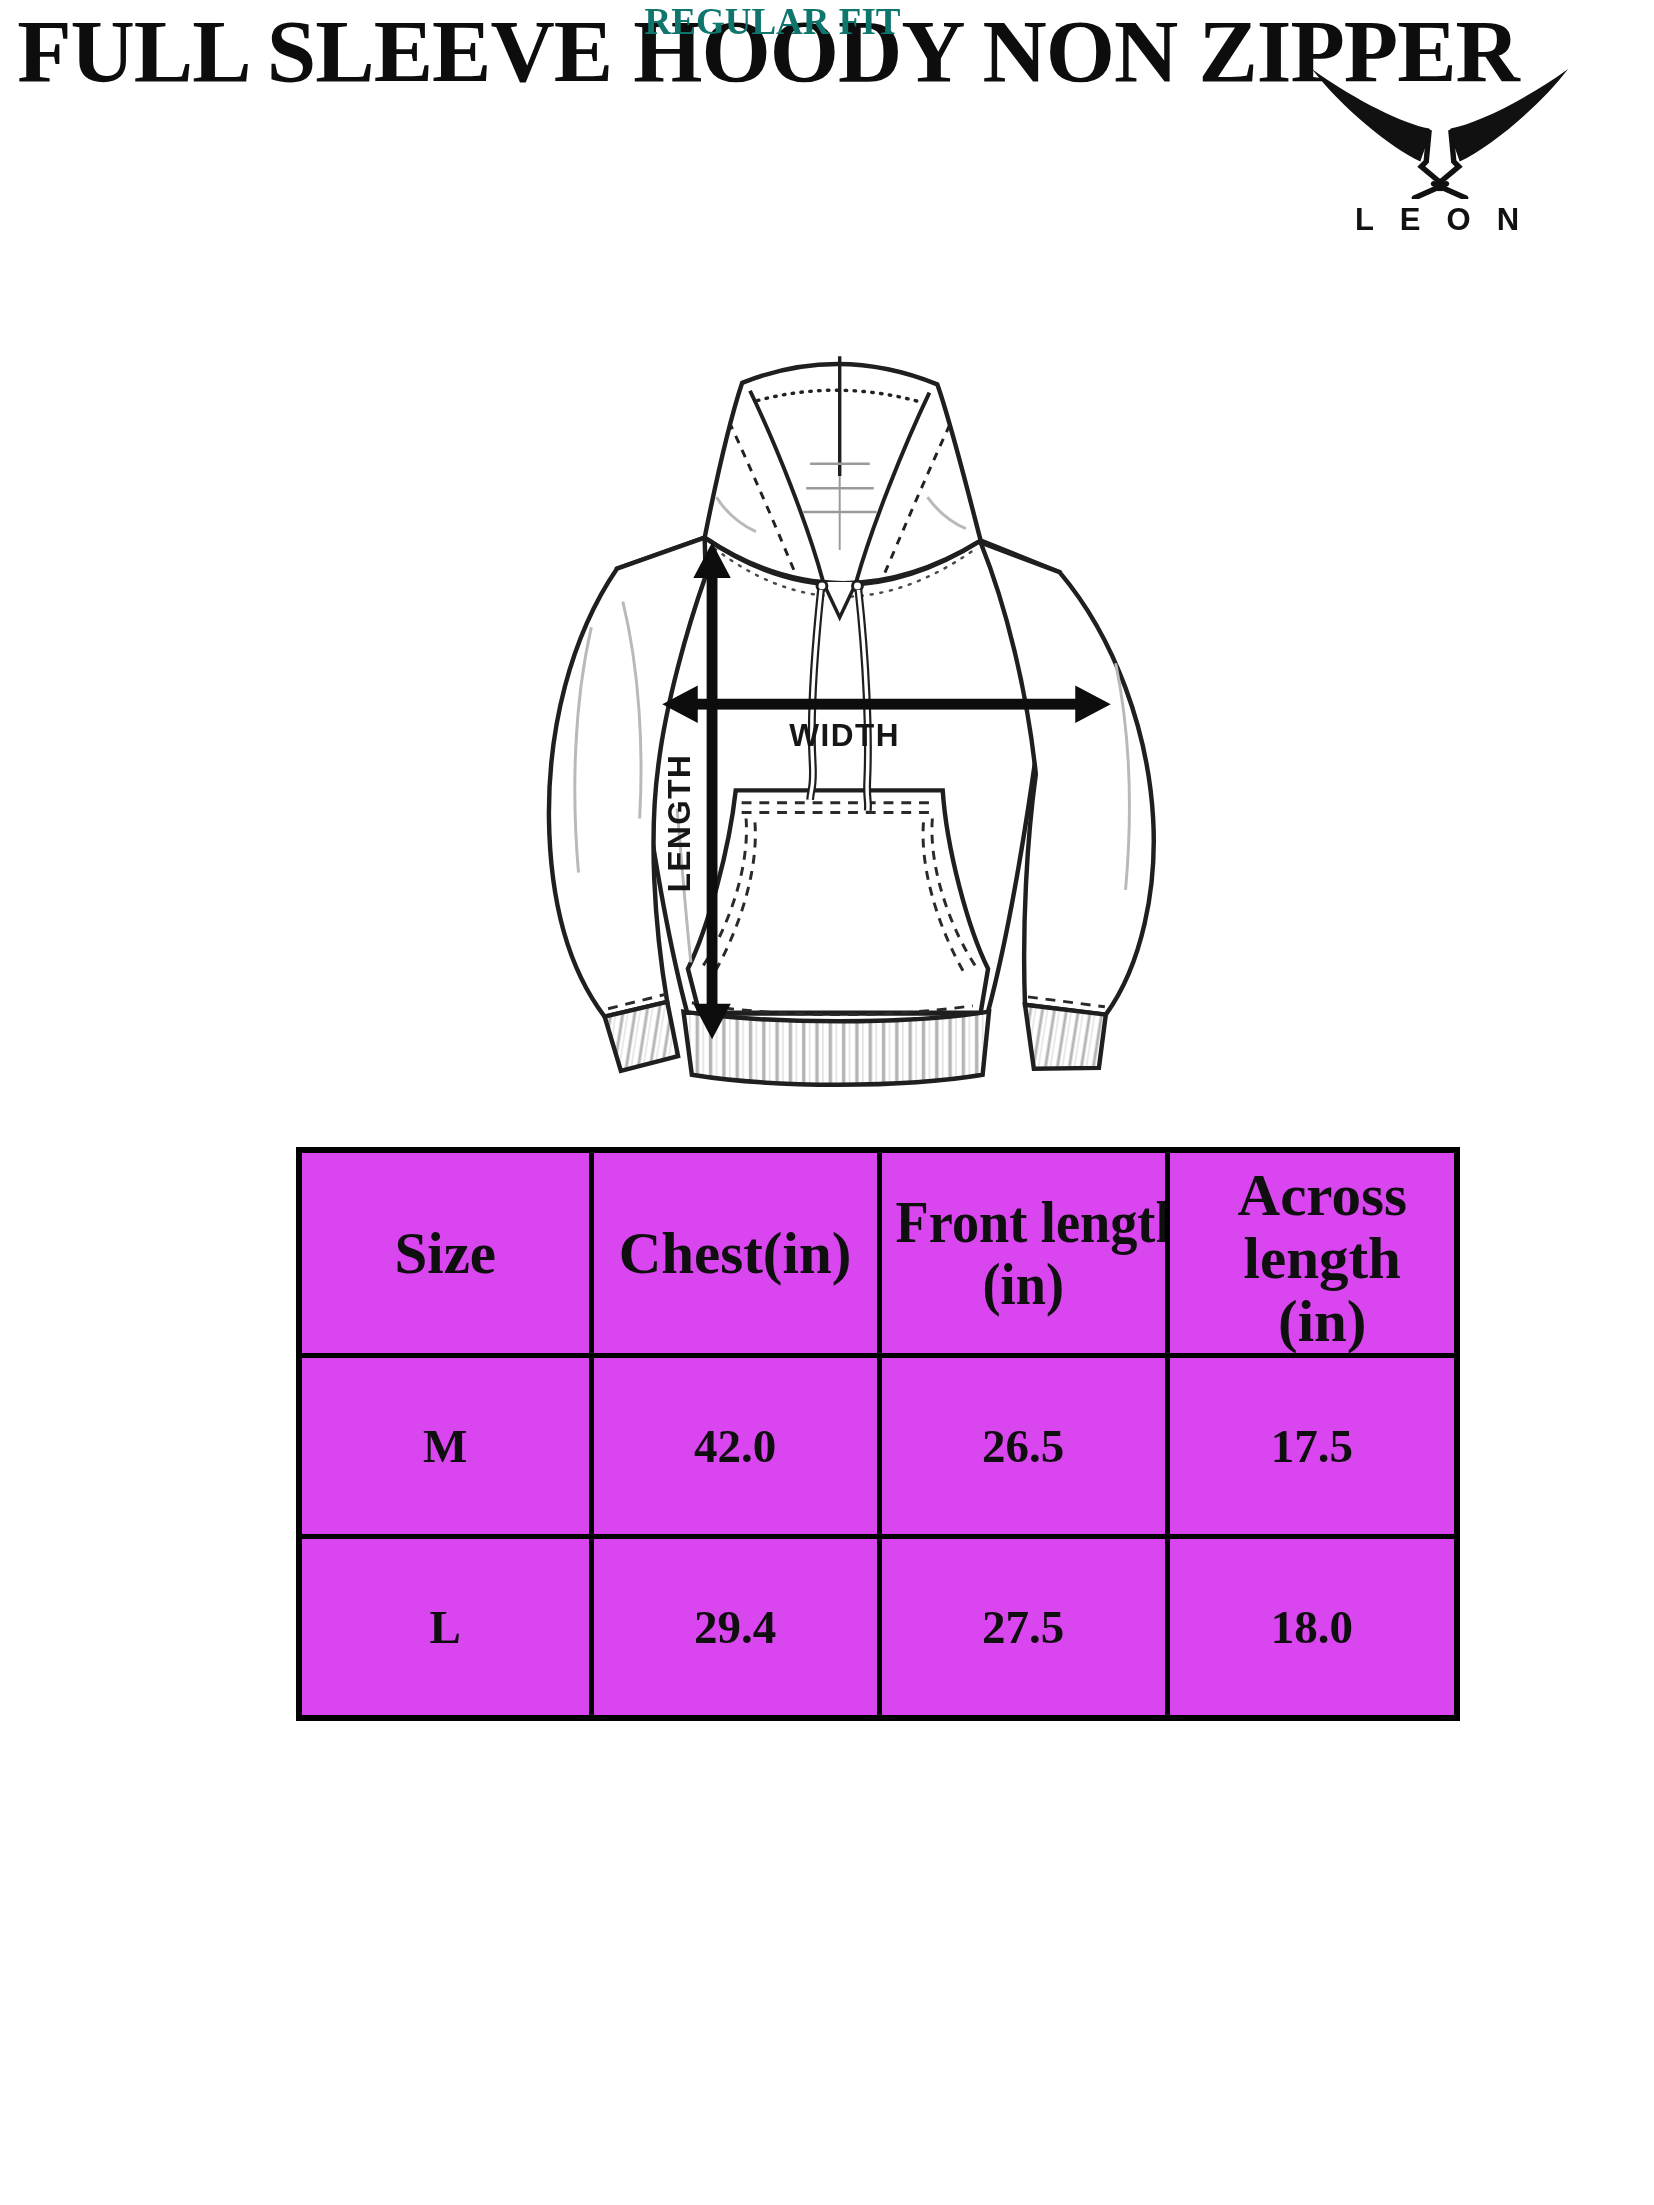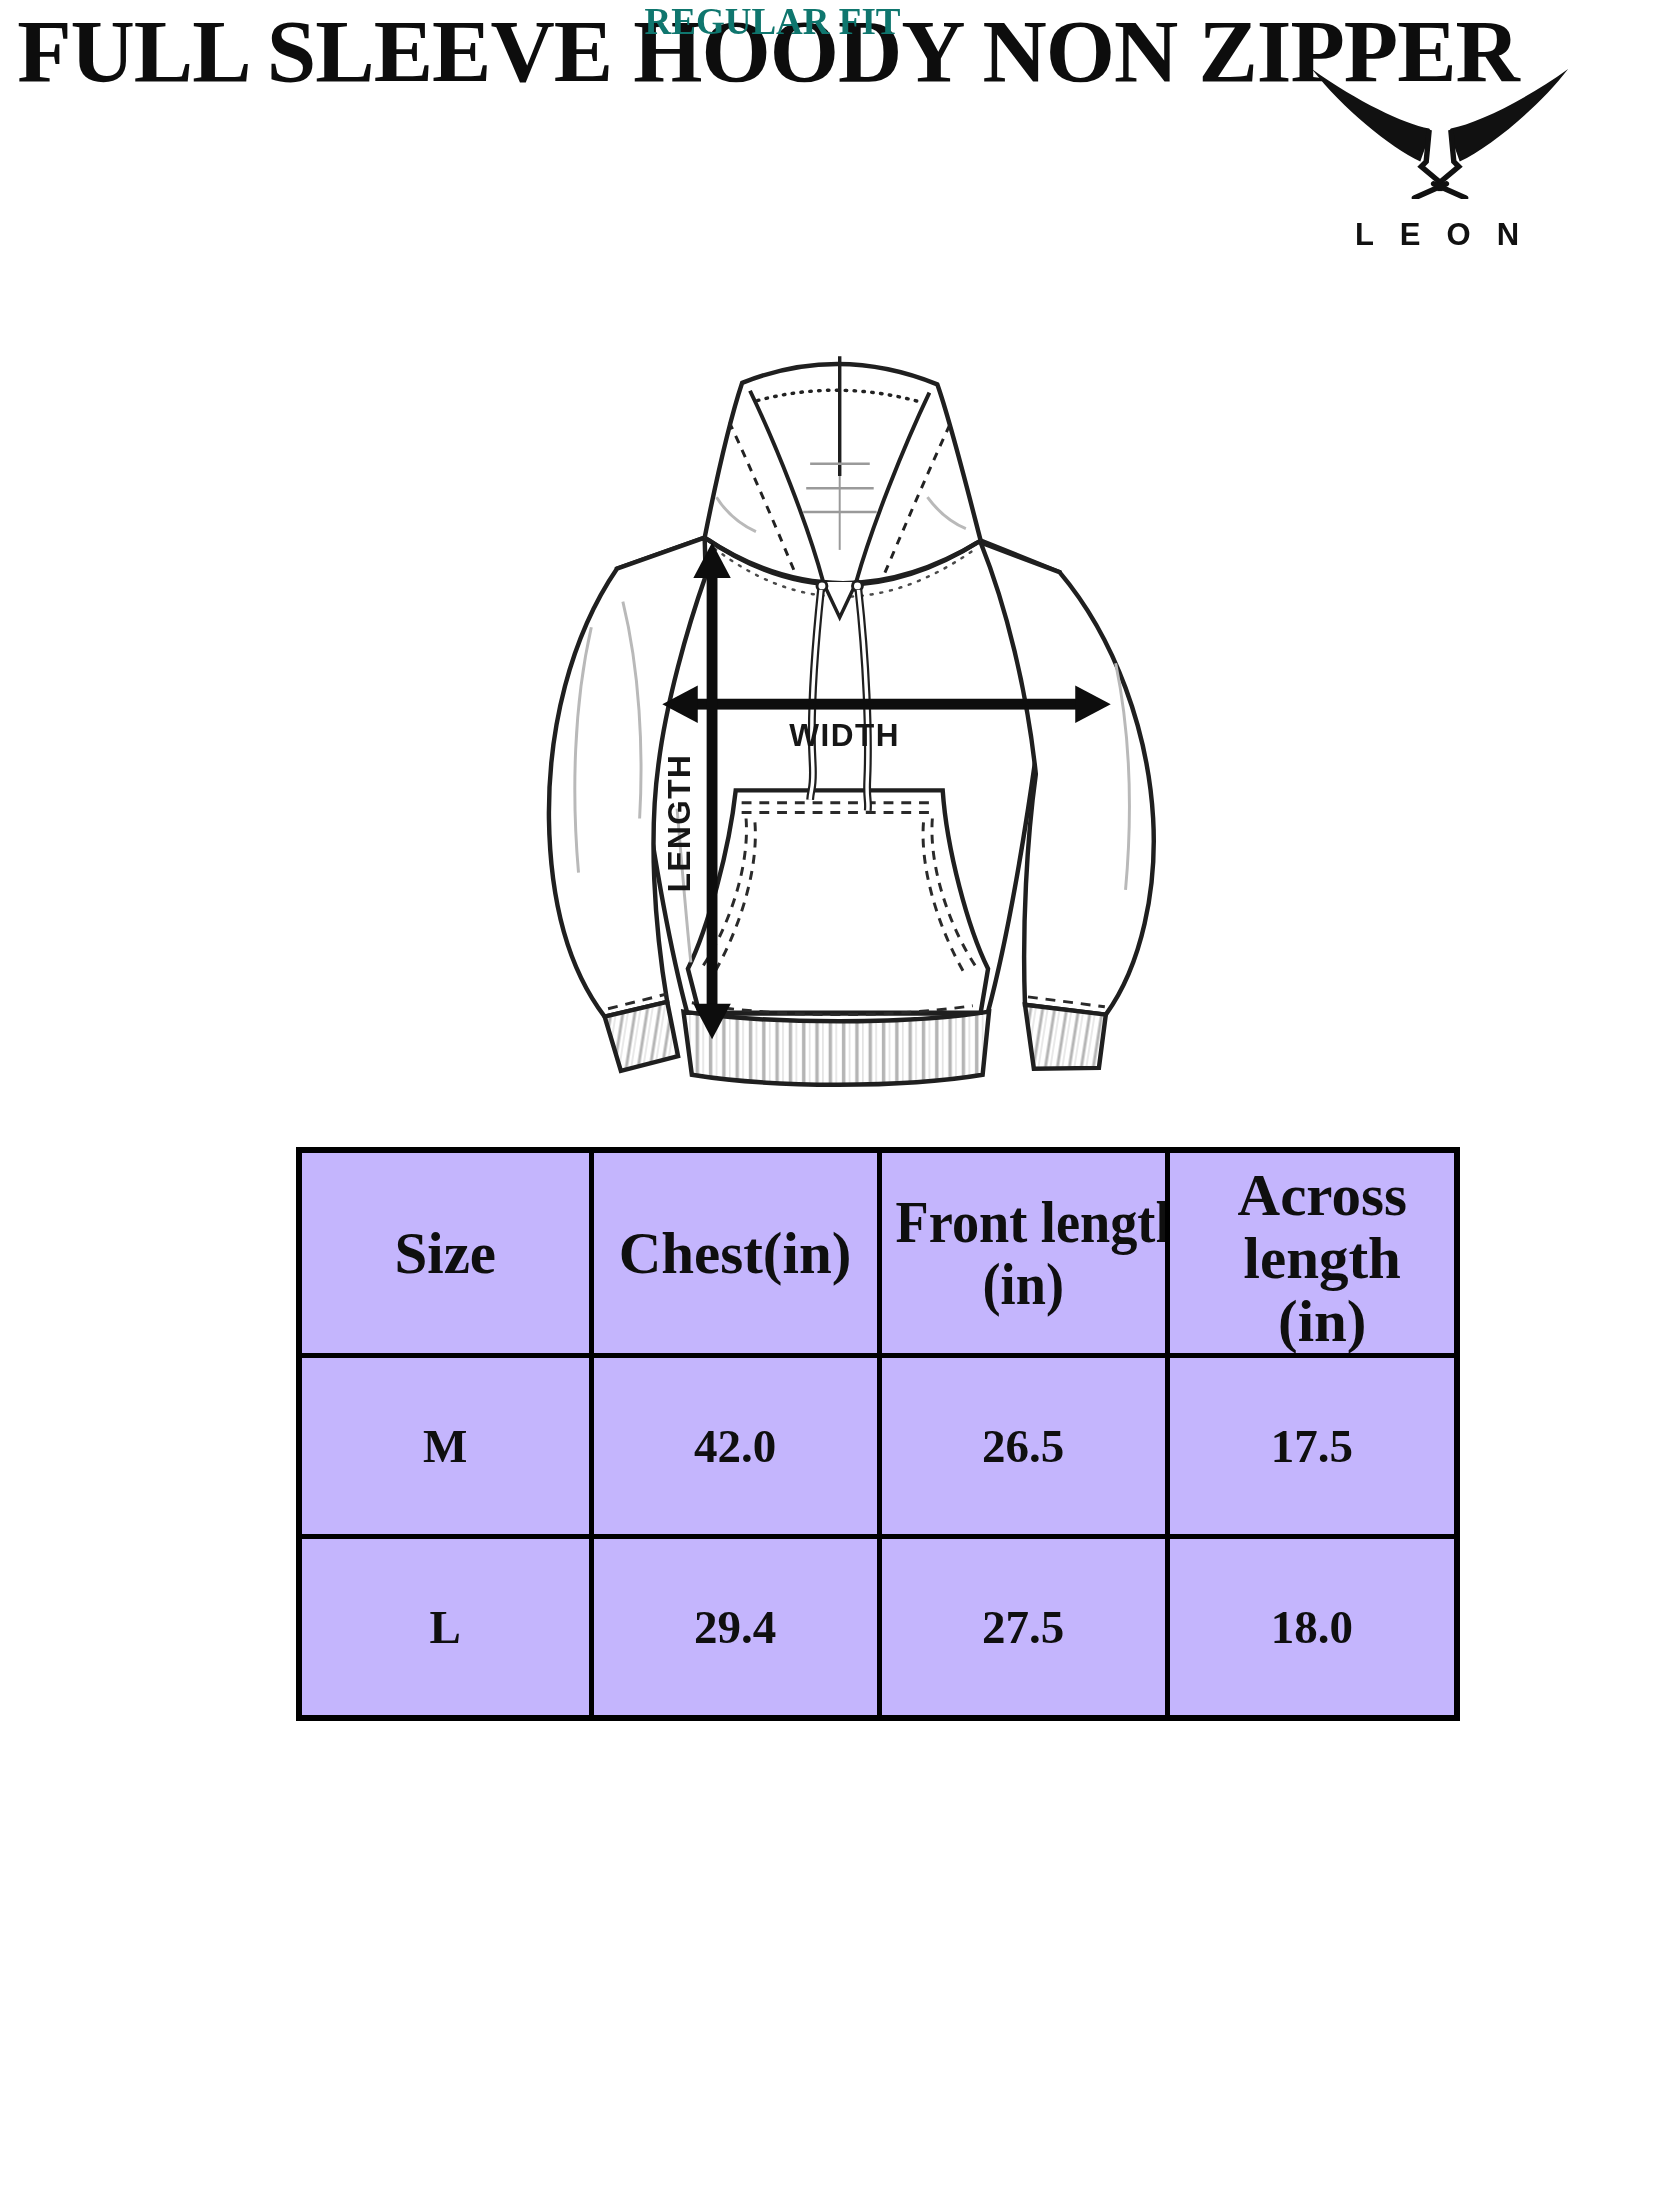--- a/index.html
+++ b/index.html
@@ -28,36 +28,36 @@
     text-align:center;
     font-size:37px; font-weight:bold;
     letter-spacing:0px;
     color:#0f766e;
   }
 
   
   .logo{ left:1302px; top:62px; width:276px; height:173px; text-align:center;}
   .logo svg{display:block;}
   .wordmark{
-    margin-top:18px;
+    margin-top:3px;
     font-family:"Liberation Sans", sans-serif;
     font-size:31px; font-weight:600;
     letter-spacing:26px;
     padding-left:20px;
     color:#111;
     white-space:nowrap;
   }
 
   
   .tablewrap{ left:296px; top:1147px; }
   table.size{
     border-collapse:collapse;
     table-layout:fixed;
     width:1158px;
-    background:#c4b5fd;
+    background:#d946ef;
   }
   table.size th, table.size td{
     border:5.4px solid #000;
     text-align:center;
     vertical-align:middle;
     font-weight:bold;
     overflow:hidden;
   }
   table.size{ border:6.4px solid #000; }
   tr.hrow{ height:201px; }

